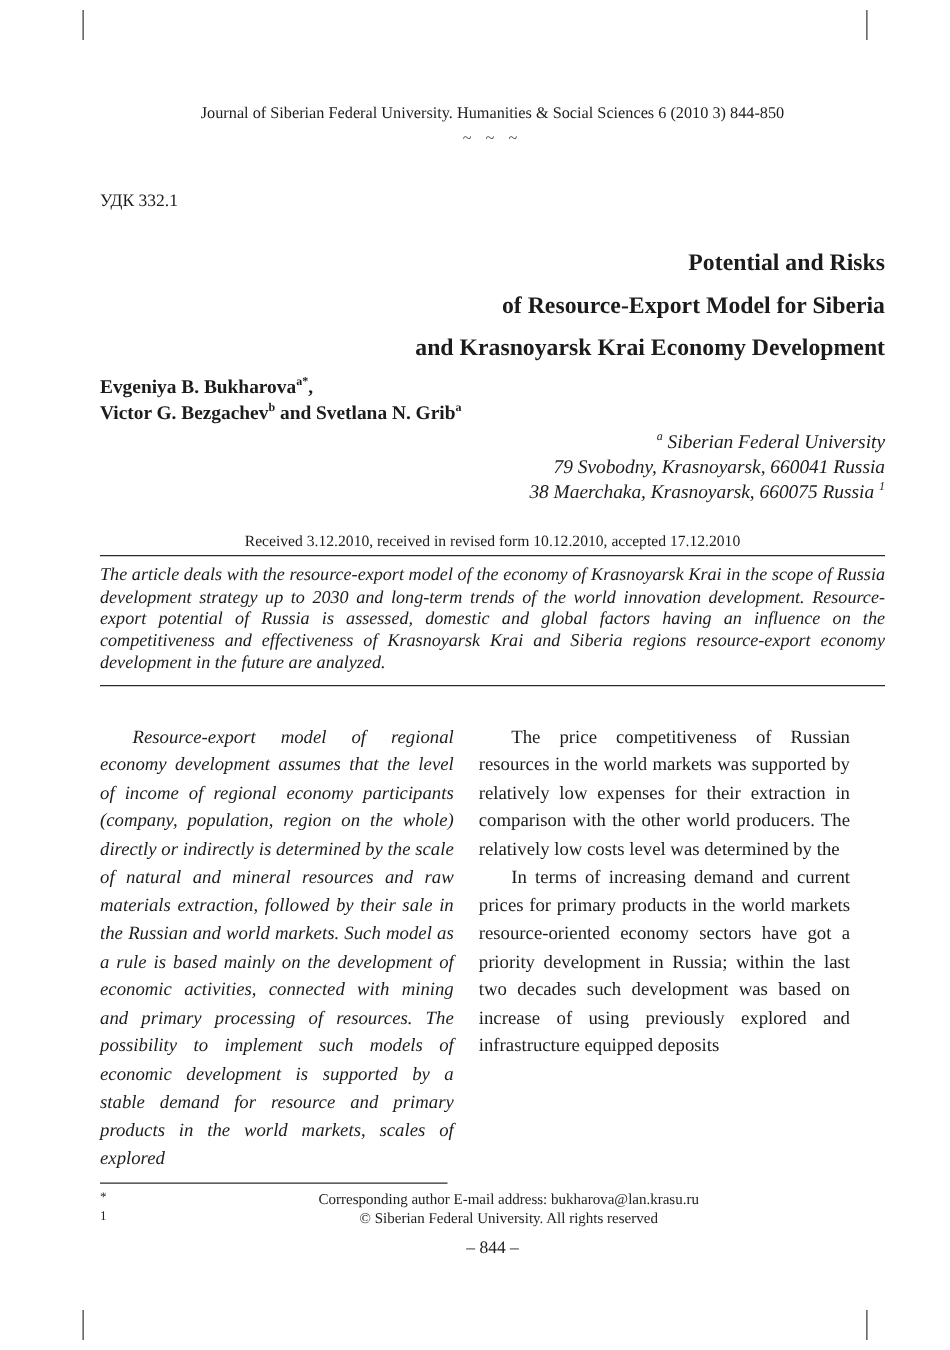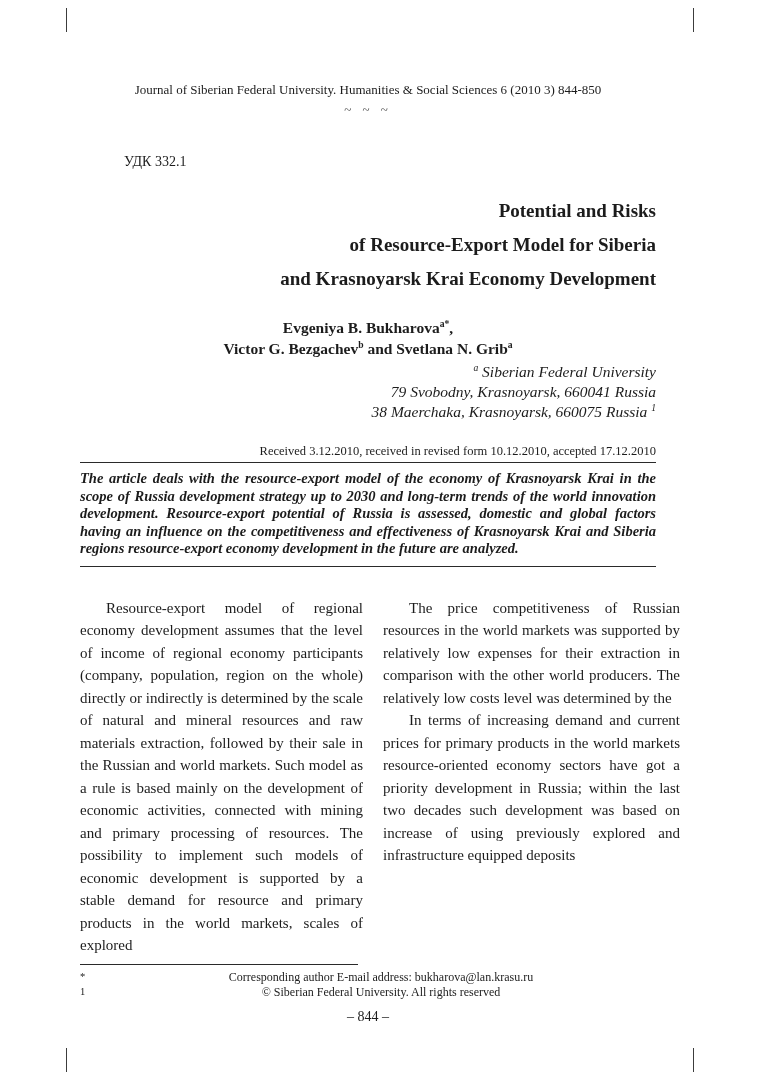--- a/index.html
+++ b/index.html
@@ -2,68 +2,67 @@
 <html><head>
 <meta charset="utf-8">
 <style>
   html, body { margin: 0; padding: 0; background: #ffffff; }
   .page {
     position: relative;
     width: 760px;
     height: 1080px;
     background: #ffffff;
     box-sizing: border-box;
-    padding: 82px 104px 0 80px;
+    padding: 82px 52px 0 80px;
     font-family: "Liberation Serif", "DejaVu Serif", serif;
     color: #1c1c1c;
     overflow: hidden;
   }
   .crop { position: absolute; background: #3c3c3c; }
   .crop.v { width: 1px; height: 24px; }
   .crop.tl { left: 66px; top: 8px; }
   .crop.tr { left: 693px; top: 8px; }
   .crop.bl { left: 66px; bottom: 8px; }
   .crop.br { left: 693px; bottom: 8px; }
 
   .journal-line { text-align: center; font-size: 13px; }
   .tildes { text-align: center; font-size: 13px; letter-spacing: 4px; margin-top: 4px; color: #444; }
-  .udc { margin-top: 36px; font-size: 14px; margin-left: 44px; }
+  .udc { margin-top: 36px; font-size: 14px; }
 
   .title { margin: 24px 0 0 0; font-size: 19px; line-height: 34px; font-weight: bold; text-align: right; }
 
   sup { font-size: 0.62em; line-height: 0; }
 
-  .authors { margin-top: 21px; text-align: center; font-weight: bold; font-size: 15.5px; line-height: 21px; }
+  .authors { margin-top: 3px; text-align: left; font-weight: bold; font-size: 15.5px; line-height: 21px; }
   .affiliations { margin-top: 3px; text-align: right; font-style: italic; font-size: 15.5px; line-height: 20px; font-family: Liberation Serif, serif; }
 
-  .received { margin-top: 22px; text-align: right; font-size: 12.5px; }
+  .received { margin-top: 22px; text-align: center; font-size: 12.5px; }
 
   .abstract-block {
     margin-top: 3px;
     border-top: 1px solid #2a2a2a;
     border-bottom: 1px solid #2a2a2a;
     padding: 7px 0 8px 0;
     font-style: italic;
     font-size: 14.5px;
     line-height: 17.5px;
     text-align: justify;
-    font-weight: bold;
   }
   p { margin: 0; }
   .keywords { margin-top: 9px; }
 
   .columns {
     display: flex;
     gap: 20px;
     margin-top: 30px;
     font-size: 15px;
     line-height: 22.5px;
     text-align: justify;
   }
-  .col-left { width: 283px; flex: 0 0 283px; }
+  .col-left { width: 283px; flex: 0 0 283px; font-style: italic; }
   .col-right { width: 297px; flex: 0 0 297px; }
   .indent { text-indent: 26px; }
 
   .footnotes { margin-top: 7px; font-size: 12px; line-height: 15.5px; color: #222; }
   .fn-rule { width: 278px; border-top: 1px solid #2a2a2a; margin-bottom: 5px; }
   .fn { display: flex; }
   .fn-marker { flex: 0 0 26px; width: 26px; font-size: 10.5px; position: relative; top: -1px; }
   .fn-text { flex: 1; text-align: center; }
 
   .page-number { margin-top: 8px; text-align: center; font-size: 14px; }

